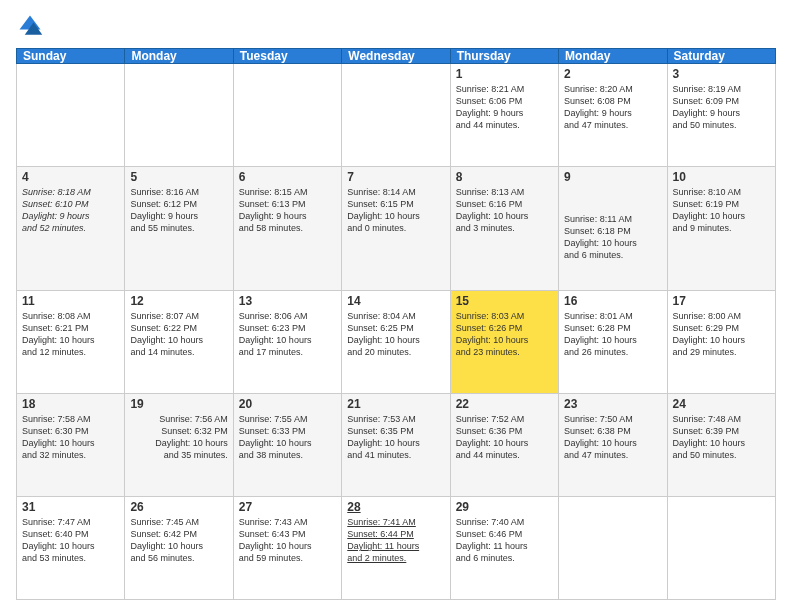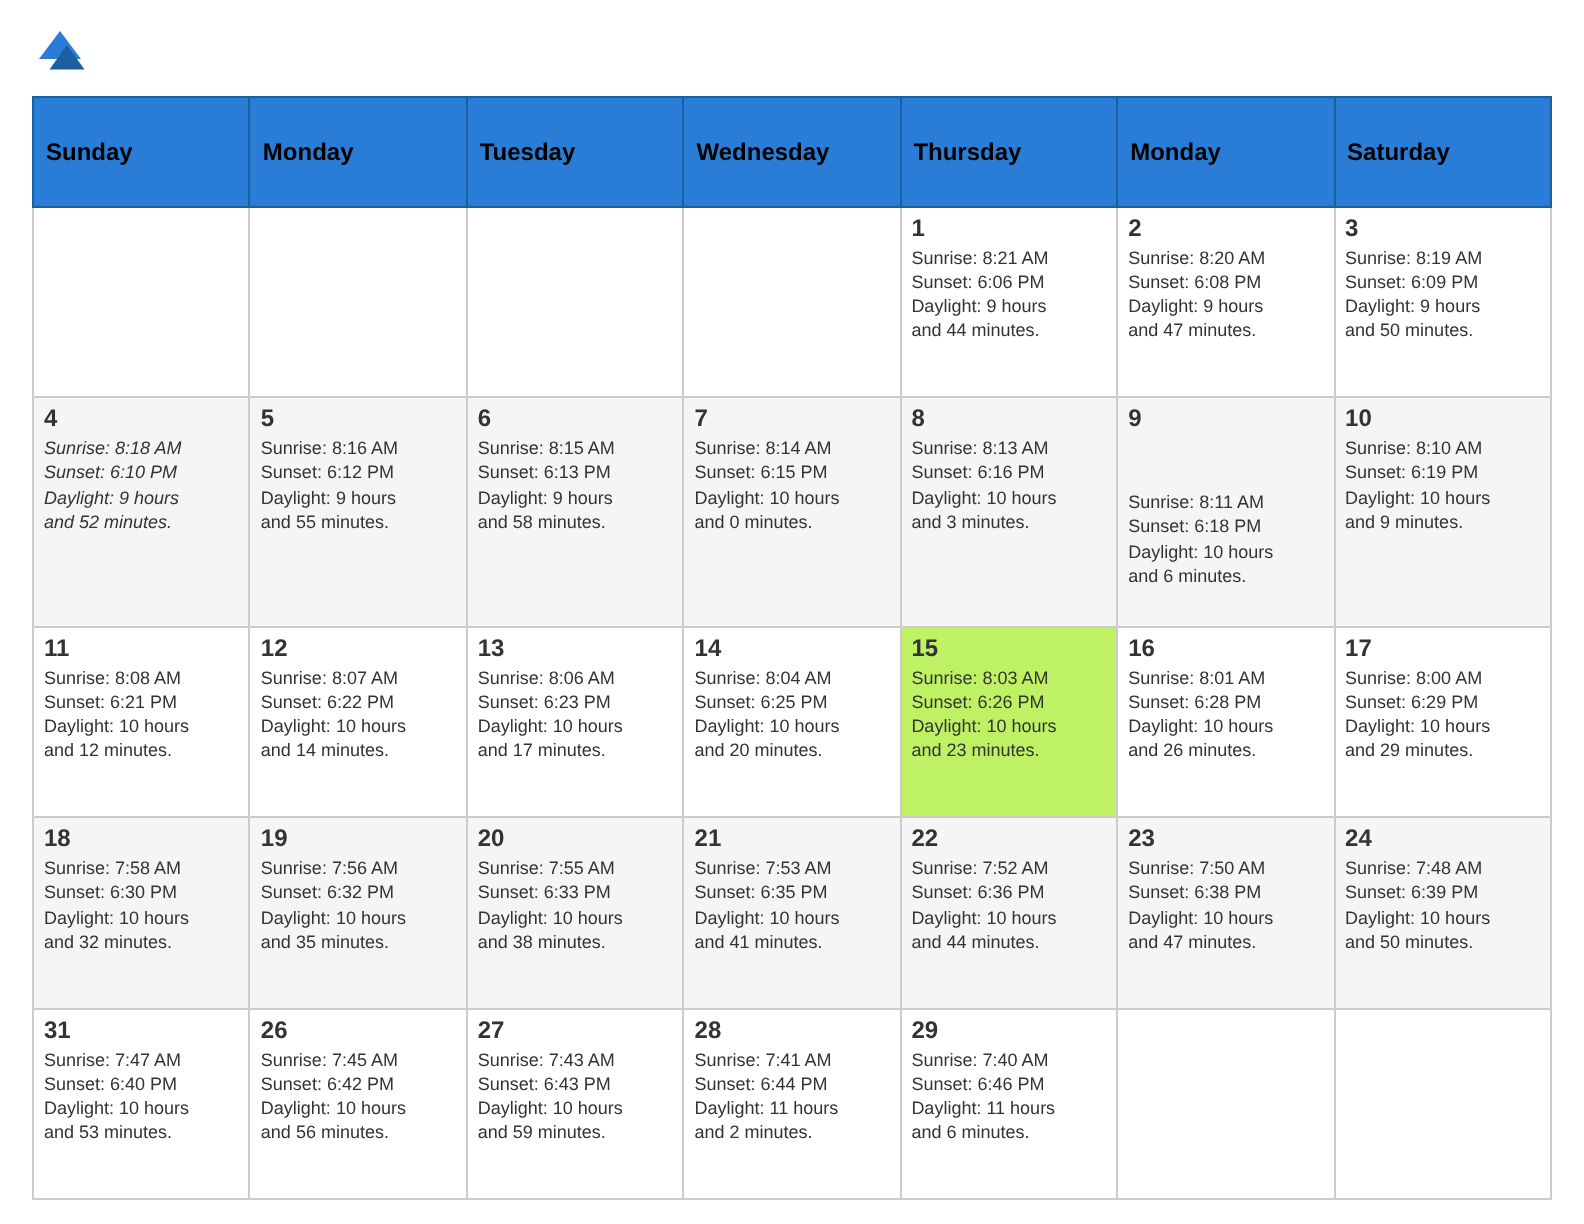--- a/index.html
+++ b/index.html
@@ -51,24 +51,24 @@
     }
     .calendar {
       flex: 1;
       border: 1px solid #ccc;
       border-collapse: collapse;
       width: 100%;
       table-layout: fixed;
     }
     .calendar th {
       background-color: #2a7dd6;
-      color: #000000;
+      color: #ffffff;
       font-size: 12px;
       font-weight: bold;
-      padding: 20px 6px;
+      padding: 0 6px;
       text-align: left;
       border: 1px solid #1a5fa0;
     }
     .calendar td {
       border: 1px solid #ccc;
       vertical-align: top;
       padding: 3px 5px;
       font-size: 9.5px;
       color: #333;
       height: 82px;
@@ -225,21 +225,21 @@
 Daylight: 10 hours
 and 17 minutes.</div>
           </td>
           <td style="background: rgb(255, 255, 255);">
             <span class="day-number">14</span>
             <div class="day-info" style="white-space: pre-line;">Sunrise: 8:04 AM
 Sunset: 6:25 PM
 Daylight: 10 hours
 and 20 minutes.</div>
           </td>
-          <td style="background: #bef264; margin-left: 32px;">
+          <td style="background: #fde047; margin-left: 32px;">
             <span class="day-number">15</span>
             <div class="day-info" style="white-space: pre-line;">Sunrise: 8:03 AM
 Sunset: 6:26 PM
 Daylight: 10 hours
 and 23 minutes.</div>
           </td>
           <td style="background: rgb(255, 255, 255);">
             <span class="day-number">16</span>
             <div class="day-info" style="white-space: pre-line;">Sunrise: 8:01 AM
 Sunset: 6:28 PM
@@ -257,21 +257,21 @@
         <tr>
           <td style="background: rgb(245, 245, 245);">
             <span class="day-number">18</span>
             <div class="day-info" style="white-space: pre-line;">Sunrise: 7:58 AM
 Sunset: 6:30 PM
 Daylight: 10 hours
 and 32 minutes.</div>
           </td>
           <td style="background: rgb(245, 245, 245);">
             <span class="day-number">19</span>
-            <div class="day-info" style="white-space: pre-line;">Sunrise: 7:56 AM
+            <div class="day-info" style="white-space: pre-line; text-align: right;">Sunrise: 7:56 AM
 Sunset: 6:32 PM
 Daylight: 10 hours
 and 35 minutes.</div>
           </td>
           <td style="background: rgb(245, 245, 245);">
             <span class="day-number">20</span>
             <div class="day-info" style="white-space: pre-line;">Sunrise: 7:55 AM
 Sunset: 6:33 PM
 Daylight: 10 hours
 and 38 minutes.</div>
@@ -320,21 +320,21 @@
 Daylight: 10 hours
 and 56 minutes.</div>
           </td>
           <td style="background: rgb(255, 255, 255);">
             <span class="day-number">27</span>
             <div class="day-info" style="white-space: pre-line;">Sunrise: 7:43 AM
 Sunset: 6:43 PM
 Daylight: 10 hours
 and 59 minutes.</div>
           </td>
-          <td style="background: rgb(255, 255, 255);">
+          <td style="background: rgb(255, 255, 255); text-decoration: underline;">
             <span class="day-number">28</span>
             <div class="day-info" style="white-space: pre-line;">Sunrise: 7:41 AM
 Sunset: 6:44 PM
 Daylight: 11 hours
 and 2 minutes.</div>
           </td>
           <td style="background: rgb(255, 255, 255);">
             <span class="day-number">29</span>
             <div class="day-info" style="white-space: pre-line;">Sunrise: 7:40 AM
 Sunset: 6:46 PM

